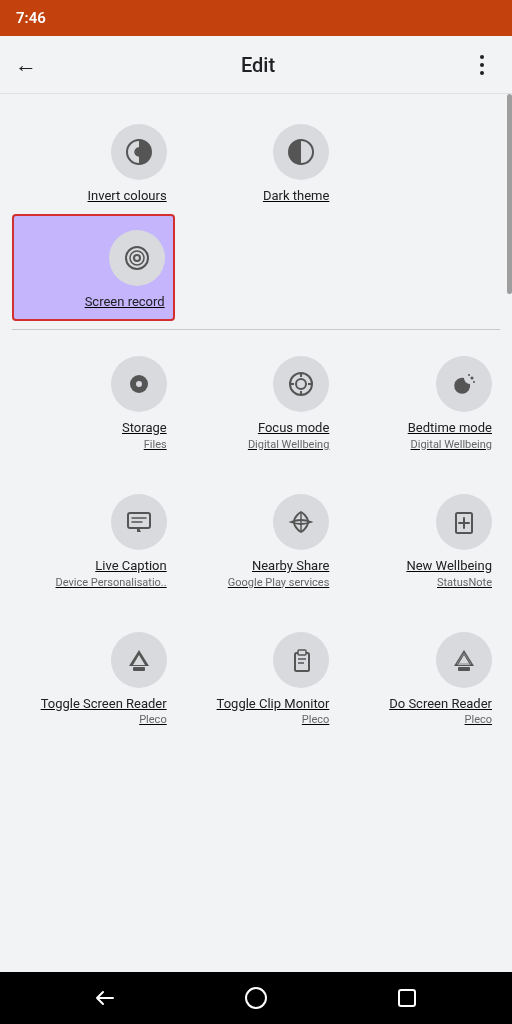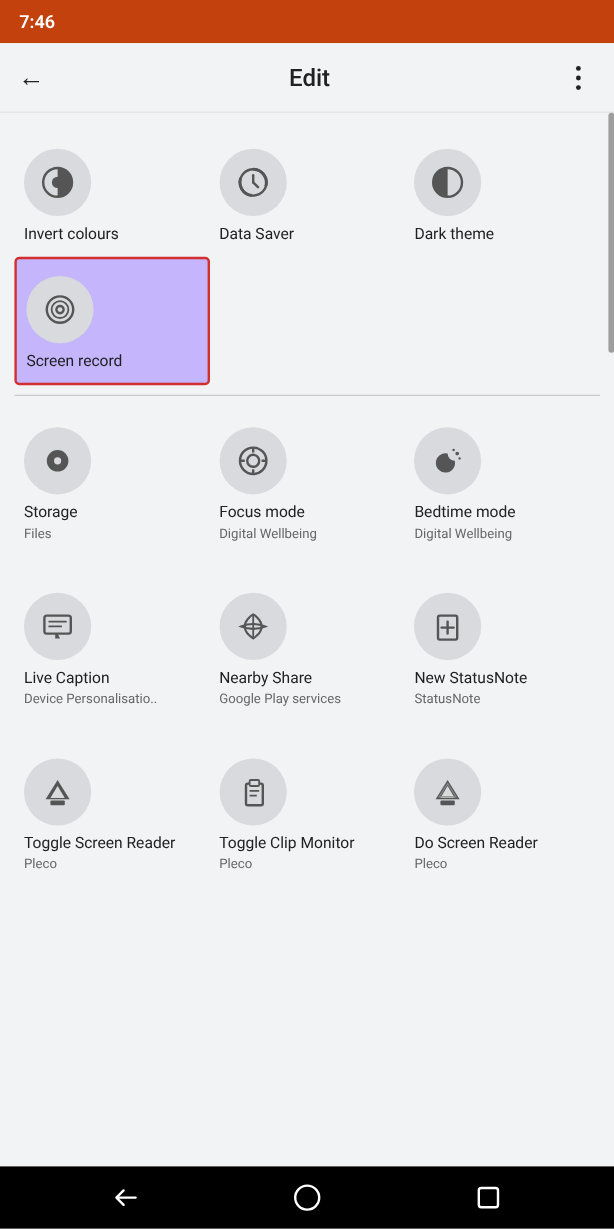--- a/index.html
+++ b/index.html
@@ -85,23 +85,24 @@
     .tile-grid {
       display: grid;
       grid-template-columns: repeat(3, 1fr);
       gap: 4px 0;
       margin-bottom: 0;
     }
 
     .tile {
       display: flex;
       flex-direction: column;
-      align-items: flex-start;
+      align-items: flex-end;
       padding: 14px 8px 10px;
       cursor: pointer;
+      text-decoration: underline;
     }
 
     .tile-icon-wrap {
       width: 56px;
       height: 56px;
       border-radius: 50%;
       background: #d8dadd;
       display: flex;
       align-items: center;
       justify-content: center;
@@ -213,32 +214,20 @@
         <svg width="28" height="28" viewBox="0 0 28 28" fill="none">
           <circle cx="14" cy="14" r="12" stroke="#555" stroke-width="2" fill="none"></circle>
           <path d="M14 2 A12 12 0 0 1 14 26 Z" fill="#555"></path>
           <circle cx="14" cy="14" r="4" stroke="#555" stroke-width="1.5" fill="none"></circle>
           <circle cx="14" cy="14" r="4" fill="#555" clip-path="url(#left)"></circle>
         </svg>
       </div>
       <span class="tile-label">Invert colours</span>
     </div>
 
-    <div class="tile">
-      <div class="tile-icon-wrap">
-        <svg width="28" height="28" viewBox="0 0 28 28" fill="none">
-          <circle cx="14" cy="14" r="11" stroke="#555" stroke-width="2" fill="none"></circle>
-          <path d="M14 3 L14 3" stroke="#555" stroke-width="2"></path>
-          <path d="M14 3 A11 11 0 1 1 13.9 3" stroke="#555" stroke-width="2.5" fill="none" stroke-dasharray="20 15"></path>
-          <line x1="14" y1="8" x2="14" y2="14" stroke="#555" stroke-width="2" stroke-linecap="round"></line>
-          <line x1="14" y1="14" x2="18" y2="18" stroke="#555" stroke-width="2" stroke-linecap="round"></line>
-        </svg>
-      </div>
-      <span class="tile-label">Data Saver</span>
-    </div>
 
     <div class="tile">
       <div class="tile-icon-wrap">
         <svg width="28" height="28" viewBox="0 0 28 28" fill="none">
           <circle cx="14" cy="14" r="12" stroke="#555" stroke-width="2" fill="none"></circle>
           <path d="M14 2 A12 12 0 0 0 14 26 Z" fill="#555"></path>
         </svg>
       </div>
       <span class="tile-label">Dark theme</span>
     </div>
@@ -329,21 +318,21 @@
     </div>
 
     <div class="tile">
       <div class="tile-icon-wrap">
         <svg width="28" height="28" viewBox="0 0 28 28" fill="none">
           <rect x="6" y="5" width="16" height="20" rx="1.5" stroke="#555" stroke-width="2" fill="none"></rect>
           <line x1="14" y1="10" x2="14" y2="20" stroke="#555" stroke-width="2" stroke-linecap="round"></line>
           <line x1="9" y1="15" x2="19" y2="15" stroke="#555" stroke-width="2" stroke-linecap="round"></line>
         </svg>
       </div>
-      <span class="tile-label">New StatusNote</span>
+      <span class="tile-label">New Wellbeing</span>
       <span class="tile-sublabel">StatusNote</span>
     </div>
 
     <div class="tile">
       <div class="tile-icon-wrap">
         <svg width="28" height="28" viewBox="0 0 28 28" fill="none">
           <polygon points="14,4 24,20 4,20" fill="#555"></polygon>
           <rect x="8" y="21" width="12" height="4" rx="1" fill="#555"></rect>
           <polygon points="14,9 20,19 8,19" fill="#d8dadd"></polygon>
         </svg>

